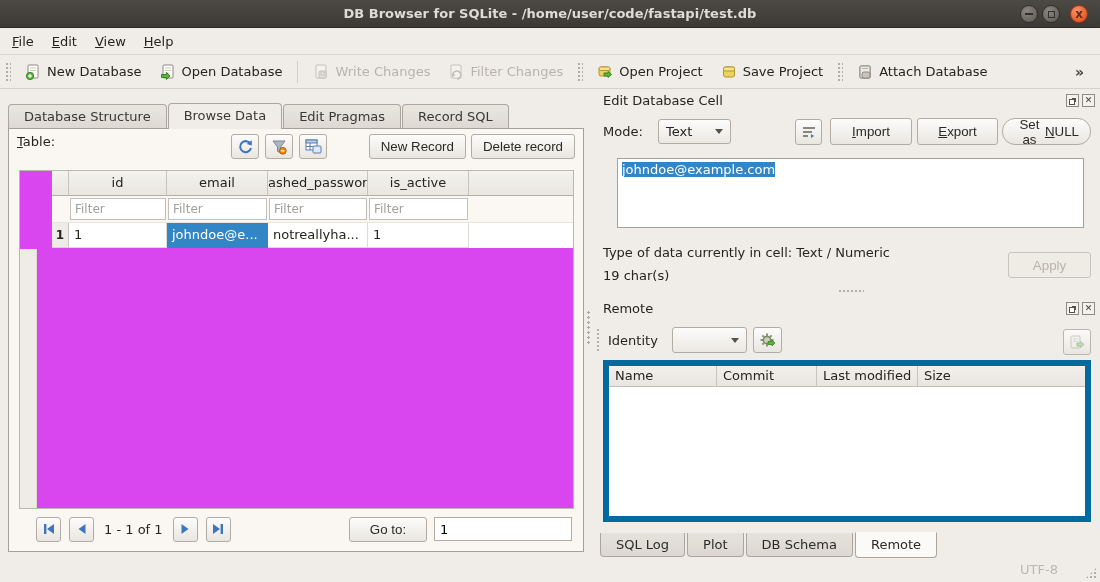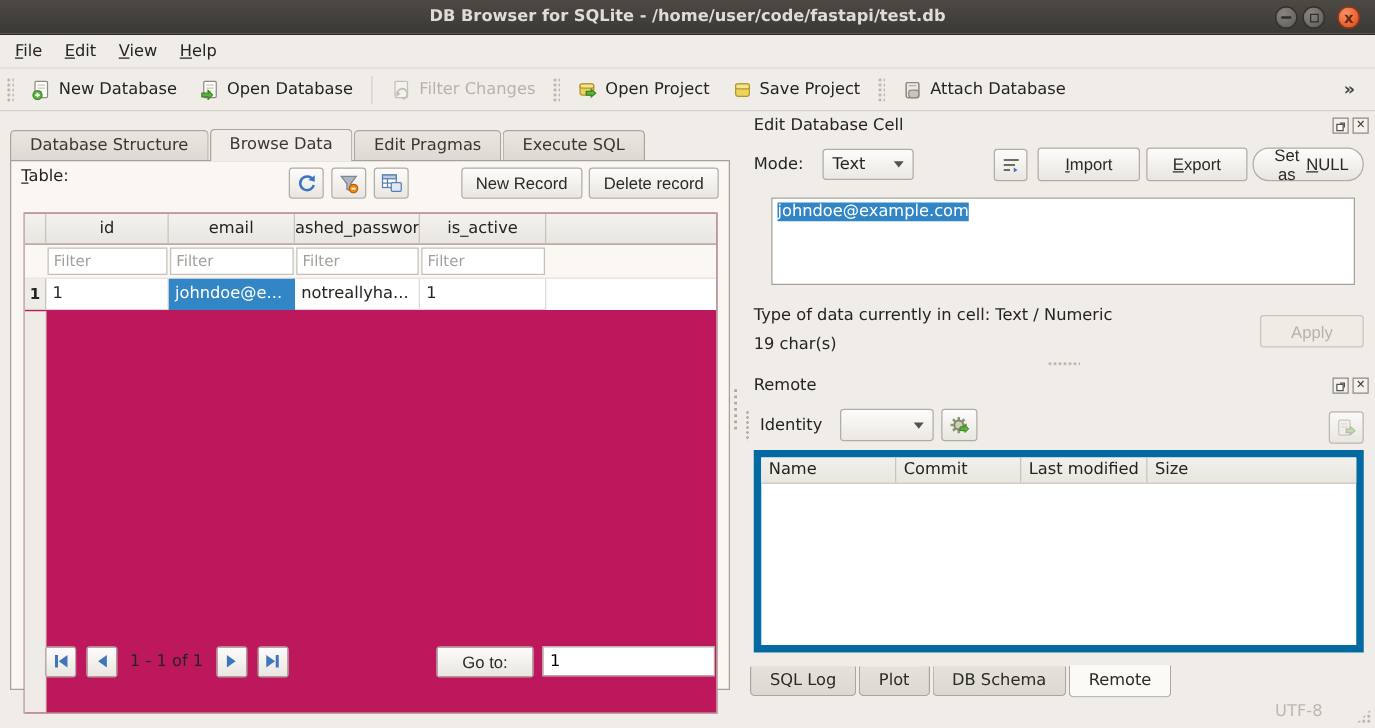--- a/index.html
+++ b/index.html
@@ -64,22 +64,22 @@
   .combo .chev { width:0; height:0; border-left:4px solid transparent; border-right:4px solid transparent;
     border-top:5px solid #55524d; margin-left:auto; }
   .combo.table-combo { width:162px;margin-top:48px; }
   .icon-btn { width:28px; height:25px; border:1px solid #b1ada5; border-radius:3px; margin-left:6px;
     background:linear-gradient(#fdfcfb,#e9e6e0); display:flex; align-items:center; justify-content:center; }
   .btn { height:25px; padding:0 11px; border:1px solid #b1ada5; border-radius:3px;
     background:linear-gradient(#fdfcfb,#e9e6e0); display:flex; align-items:center; color:#2c2a26; }
   .btn.disabled { color:#b7b3ac; background:#efece6; border-color:#c8c4bd; }
 
   
-  .grid { position:absolute; left:10px; top:41px; width:555px; height:401px;
-    border:1px solid #bcb8b1; background:#be185d; overflow:hidden; }
+  .grid { position:absolute; left:10px; top:41px; width:555px; height:339px;
+    border:1px solid #bcb8b1; background:#d946ef; overflow:hidden;padding-left:32px; }
   .grid-header { display:flex; height:25px; background:linear-gradient(#f4f2ee,#e9e6e0);
     border-bottom:1px solid #b4b0a9; }
   .gh-cell { border-right:1px solid #c8c4bd; text-align:center; line-height:24px; font-size:13px; overflow:hidden; white-space:nowrap; }
   .filter-row { display:flex; height:27px; background:#fbf7f2; align-items:center; border-bottom:1px solid #e8e4de;}
   .filter-cell { padding:0 1px; }
   .filter-cell input { width:100%; height:22px; border:1px solid #c4c0b9; background:#fff;
     font-family:inherit; font-size:12px; padding:0 4px; color:#2c2a26; }
   .filter-cell input::placeholder { color:#a3a09b; }
   .data-row { display:flex; height:25px; background:#fff; }
   .rownum { background:#efece7; border-right:1px solid #c8c4bd; border-bottom:1px solid #d6d2cc;
@@ -199,20 +199,28 @@
       <line x1="5" y1="4" x2="11" y2="4" stroke="#c9c5be"></line>
         <line x1="5" y1="6.5" x2="11" y2="6.5" stroke="#c9c5be"></line>
         <line x1="5" y1="9" x2="9" y2="9" stroke="#c9c5be"></line>
       <polygon points="1.5,10.5 6.5,10.5 6.5,8.5 10,12 6.5,15.5 6.5,13.5 1.5,13.5" fill="#58b63c" stroke="#3a8424"></polygon>
     </svg>
     <span>Open Database</span>
   </div>
 
   <div class="tool-sep"></div>
 
+  <div class="tool-item disabled">
+    <svg width="16" height="16">
+      <rect x="3" y="1" width="10" height="13" rx="1" fill="#f4f2ed" stroke="#c4c0b9"></rect>
+      <rect x="6" y="7" width="7" height="7" rx="1" fill="#e4e1da" stroke="#c4c0b9"></rect>
+      <rect x="8" y="8" width="3" height="3" fill="#f4f2ed" stroke="#c4c0b9"></rect>
+    </svg>
+    <span>Write Changes</span>
+  </div>
 
   <div class="tool-item disabled">
     <svg width="16" height="16">
       <rect x="3" y="1" width="10" height="13" rx="1" fill="#f4f2ed" stroke="#c4c0b9"></rect>
       <path d="M5 12 a4 4 0 1 1 4 3" fill="none" stroke="#c4c0b9" stroke-width="1.6"></path>
       <polygon points="4,9 7.5,11 4,13.5" fill="#c4c0b9"></polygon>
     </svg>
     <span>Filter Changes</span>
   </div>
 
@@ -247,21 +255,21 @@
     <span>Attach Database</span>
   </div>
 
   <span class="tool-overflow">»</span>
 </div>
 
 <div class="main-tabs">
   <div class="tab">Database Structure</div>
   <div class="tab active">Browse Data</div>
   <div class="tab">Edit Pragmas</div>
-  <div class="tab">Execute SQL</div>
+  <div class="tab">Record SQL</div>
 </div>
 
 <div class="left-frame">
 
   <div class="table-toolbar">
     <span class="tt-label"><u>T</u>able:</span>
     <div class="combo table-combo">
       <svg width="14" height="13">
         <rect x="1" y="1" width="12" height="11" fill="#fff" stroke="#5a7fae"></rect>
         <rect x="1" y="1" width="12" height="3" fill="#b9cde6" stroke="#5a7fae"></rect>

